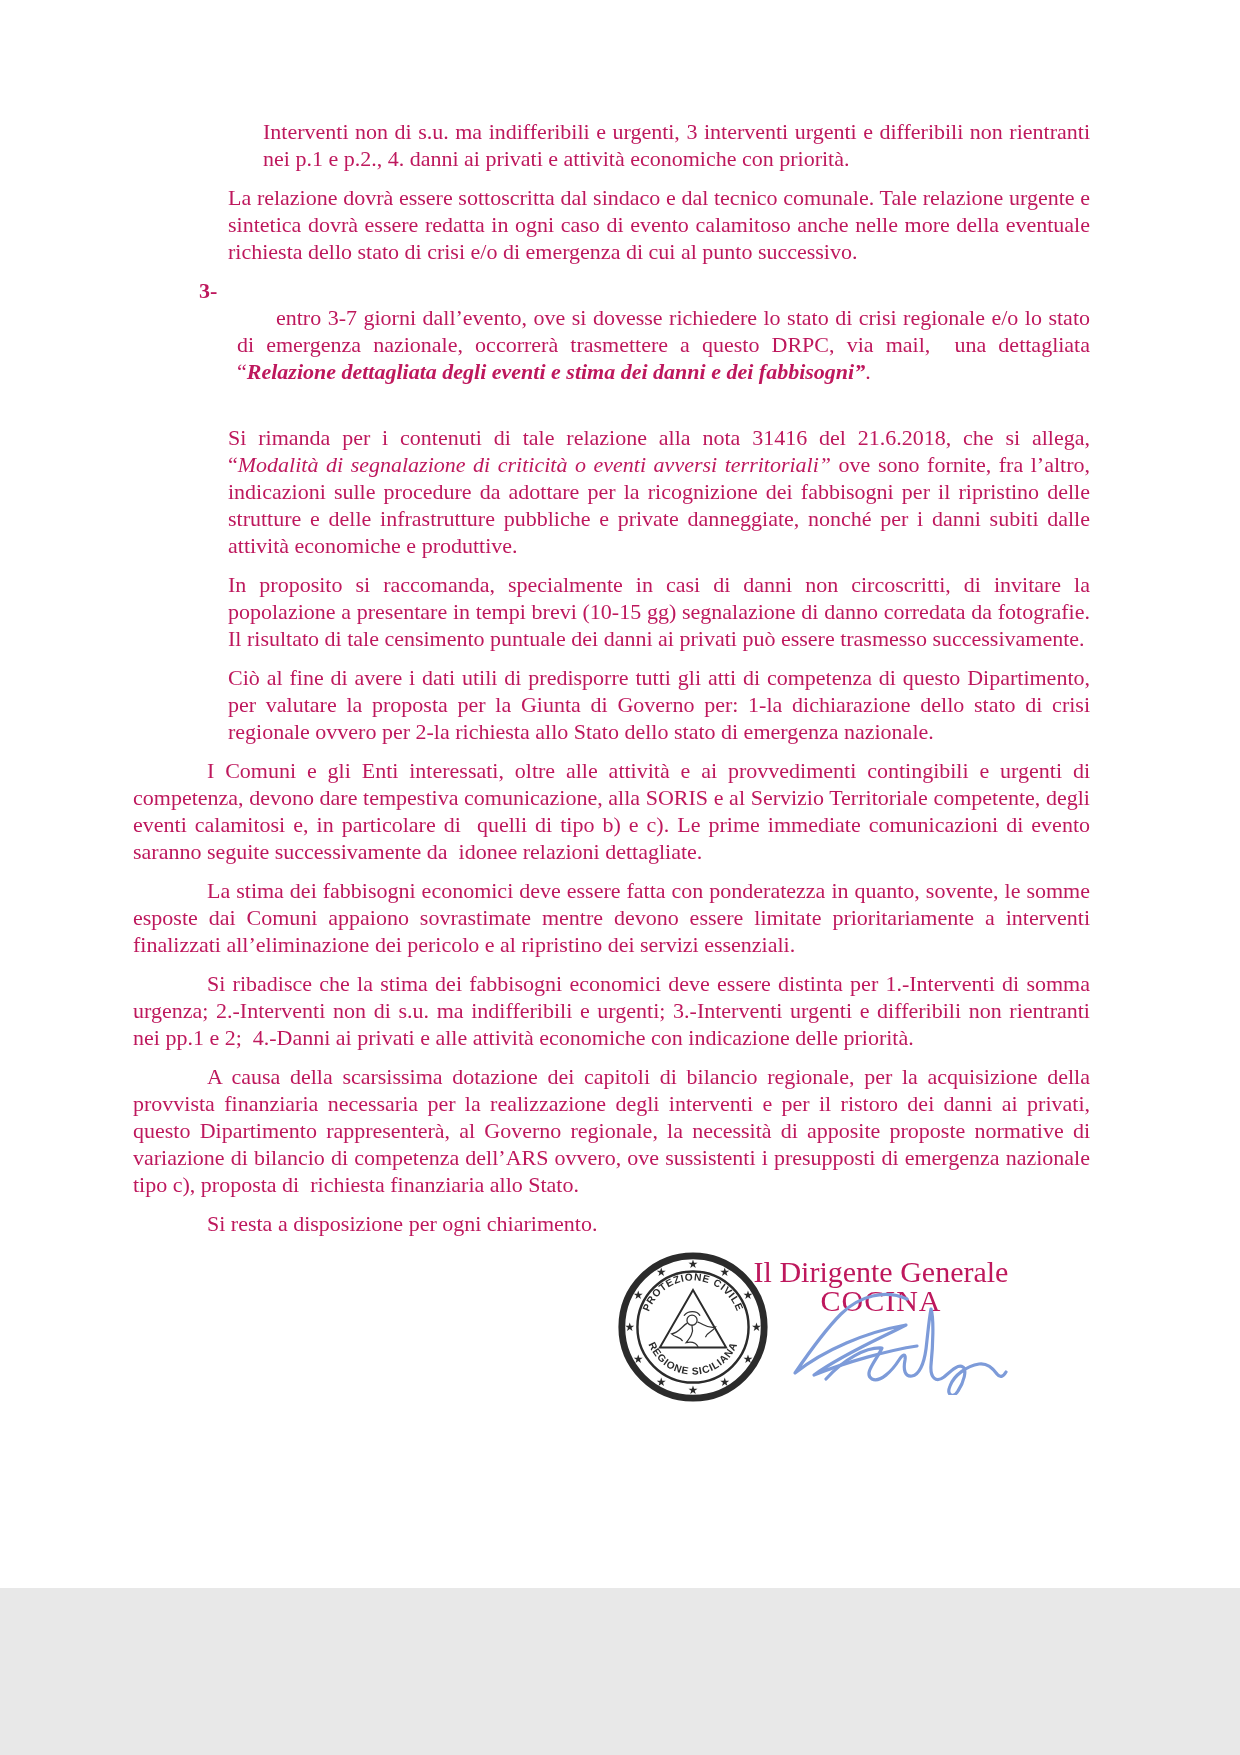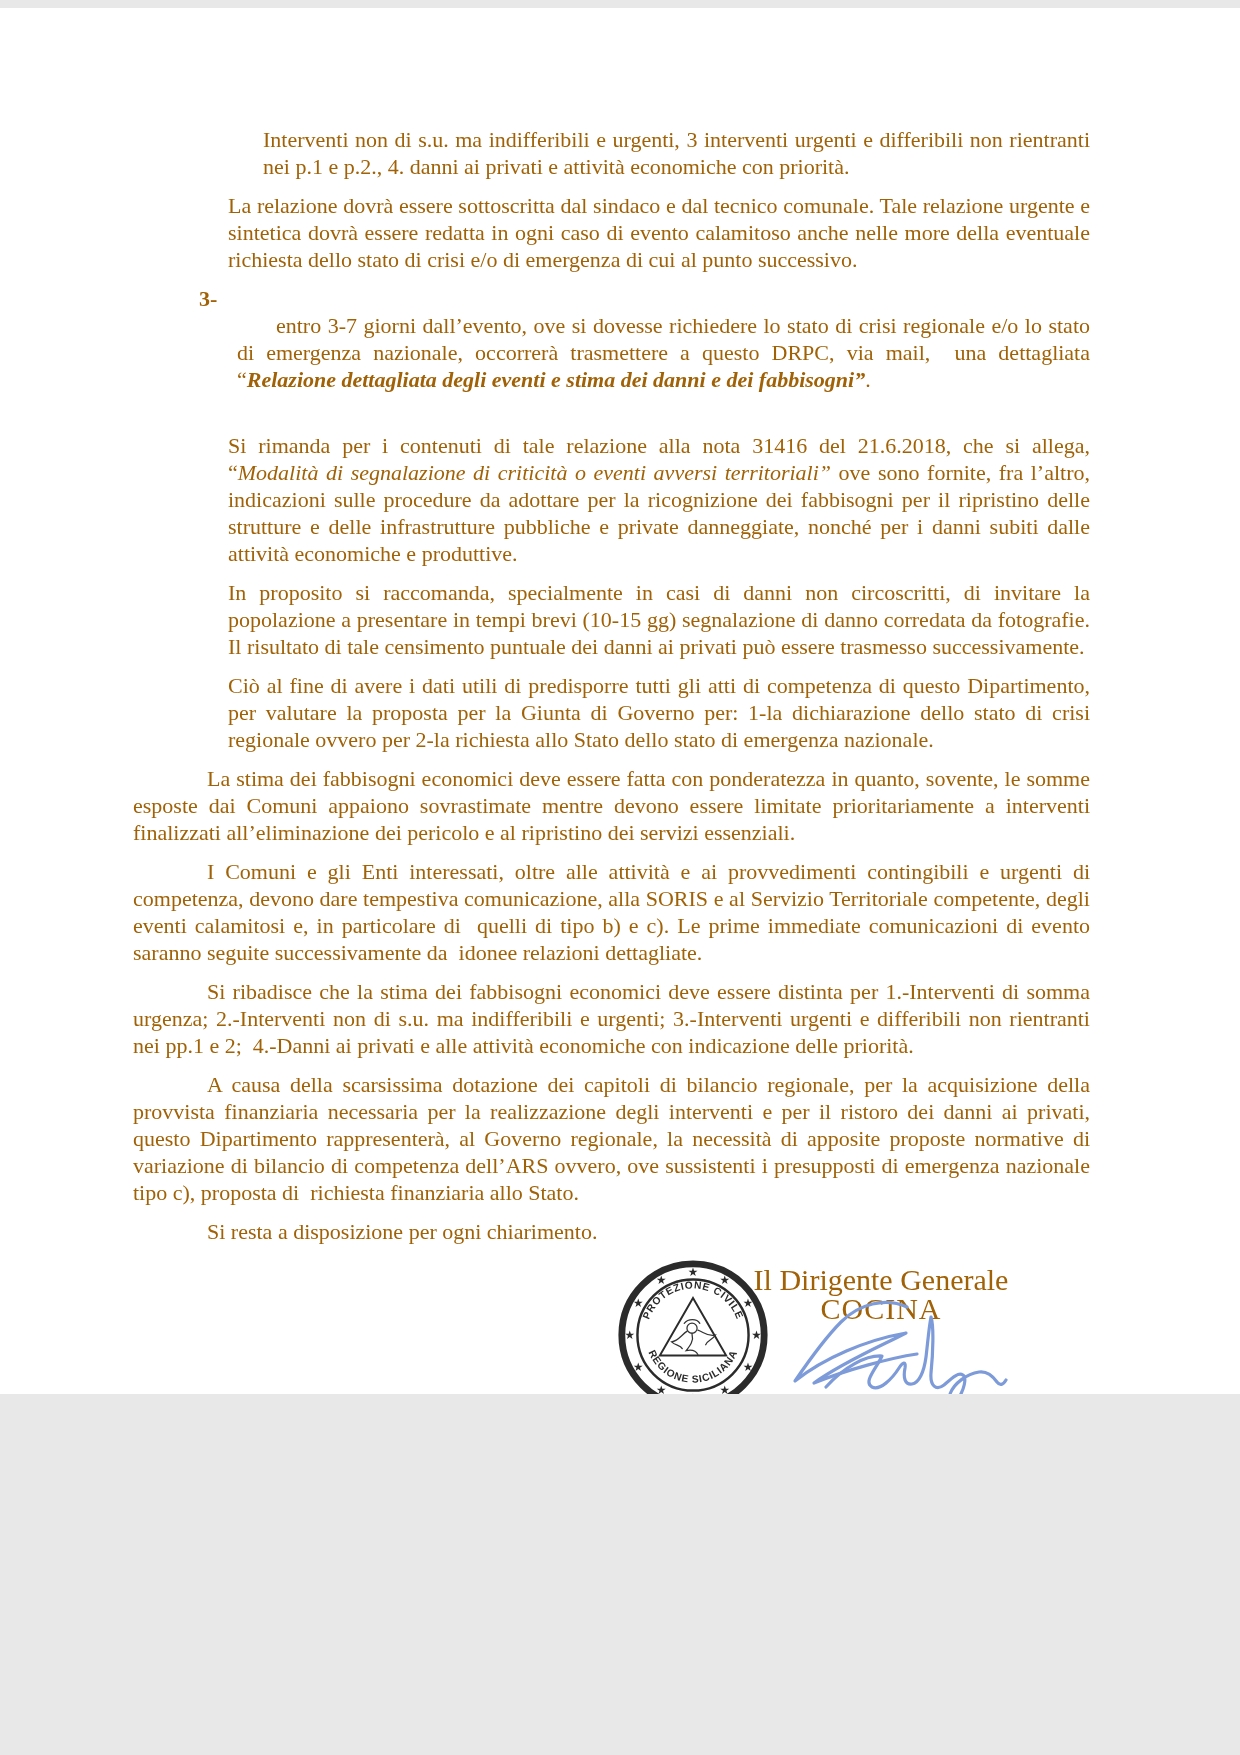--- a/index.html
+++ b/index.html
@@ -1,20 +1,20 @@
 <!DOCTYPE html>
 <html><head>
 <meta charset="utf-8">
 <title>Documento</title>
 <style>
   html,body { margin:0; padding:0; background:#e8e8e8; }
   .page {
-    position:relative; width:1240px; height:1386px; margin:8px auto;
+    position:relative; width:1240px; height:1588px; margin:0 auto;
     background:#ffffff; overflow:hidden;
-    font-family:"Liberation Serif", serif; color:#a16207;
+    font-family:"Liberation Serif", serif; color:#be185d;
   }
   .content { position:absolute; top:118px; left:133px; width:957px; }
   .content p { margin:0 0 12px 0; font-size:22px; line-height:27px;
                text-align:justify; white-space:pre-wrap; }
   .indent1 { margin-left:95px !important; }
   .indent2 { margin-left:130px !important; }
   .list-item { position:relative; margin-left:104px !important; }
   .list-marker { position:absolute; left:-38px; top:0; font-weight:bold; }
   .heading { margin:4px 0 12px 74px !important; font-weight:bold; text-align:left !important; }
   .full { text-indent:74px; }
@@ -51,23 +51,23 @@
 
     <p class="indent1"><span>Si rimanda per i contenuti di tale relazione alla nota 31416 del 21.6.2018, che si allega, “</span><span class="i">Modalità di segnalazione di criticità o eventi avversi territoriali”</span><span> ove sono fornite, fra l’altro, indicazioni sulle procedure da adottare per la ricognizione dei fabbisogni per il ripristino delle strutture e delle infrastrutture pubbliche e private danneggiate, nonché per i danni subiti dalle attività economiche e produttive.</span></p>
 
 
     <p class="indent1">In proposito si raccomanda, specialmente in casi di danni non circoscritti, di invitare la popolazione a presentare in tempi brevi (10-15 gg) segnalazione di danno corredata da fotografie. Il risultato di tale censimento puntuale dei danni ai privati può essere trasmesso successivamente.</p>
 
 
     <p class="indent1">Ciò al fine di avere i dati utili di predisporre tutti gli atti di competenza di questo Dipartimento, per valutare la proposta per la Giunta di Governo per: 1-la dichiarazione dello stato di crisi regionale ovvero per 2-la richiesta allo Stato dello stato di emergenza nazionale.</p>
 
 
+    <p class="full">I Comuni e gli Enti interessati, oltre alle attività e ai provvedimenti contingibili e urgenti di competenza, devono dare tempestiva comunicazione, alla SORIS e al Servizio Territoriale competente, degli eventi calamitosi e, in particolare di  quelli di tipo b) e c). Le prime immediate comunicazioni di evento saranno seguite successivamente da  idonee relazioni dettagliate.</p>
+
     <p class="full">La stima dei fabbisogni economici deve essere fatta con ponderatezza in quanto, sovente, le somme esposte dai Comuni appaiono sovrastimate mentre devono essere limitate prioritariamente a interventi finalizzati all’eliminazione dei pericolo e al ripristino dei servizi essenziali.</p>
-
-    <p class="full">I Comuni e gli Enti interessati, oltre alle attività e ai provvedimenti contingibili e urgenti di competenza, devono dare tempestiva comunicazione, alla SORIS e al Servizio Territoriale competente, degli eventi calamitosi e, in particolare di  quelli di tipo b) e c). Le prime immediate comunicazioni di evento saranno seguite successivamente da  idonee relazioni dettagliate.</p>
 
     <p class="full">Si ribadisce che la stima dei fabbisogni economici deve essere distinta per 1.-Interventi di somma urgenza; 2.-Interventi non di s.u. ma indifferibili e urgenti; 3.-Interventi urgenti e differibili non rientranti nei pp.1 e 2;  4.-Danni ai privati e alle attività economiche con indicazione delle priorità.</p>
 
     <p class="full">A causa della scarsissima dotazione dei capitoli di bilancio regionale, per la acquisizione della provvista finanziaria necessaria per la realizzazione degli interventi e per il ristoro dei danni ai privati, questo Dipartimento rappresenterà, al Governo regionale, la necessità di apposite proposte normative di variazione di bilancio di competenza dell’ARS ovvero, ove sussistenti i presupposti di emergenza nazionale tipo c), proposta di  richiesta finanziaria allo Stato.</p>
 
     <p class="full noj">Si resta a disposizione per ogni chiarimento.</p>
 
     <div class="sig-area">
 
       <svg class="seal-svg" viewBox="-80 -80 160 160">

